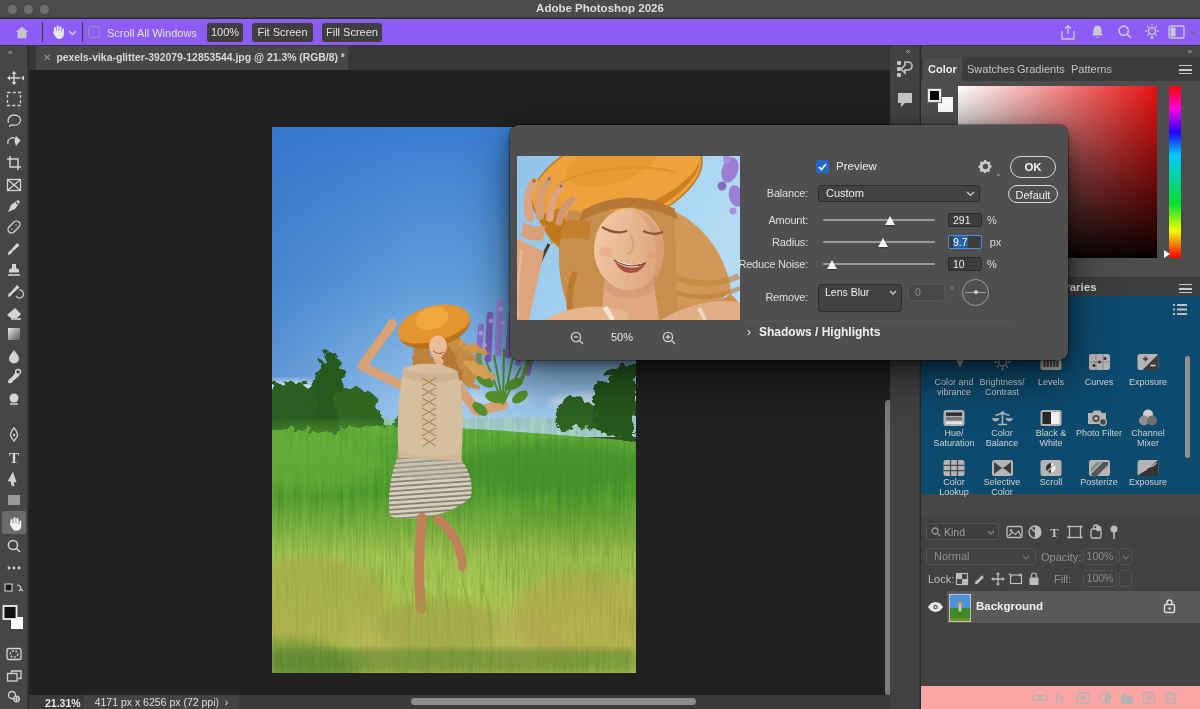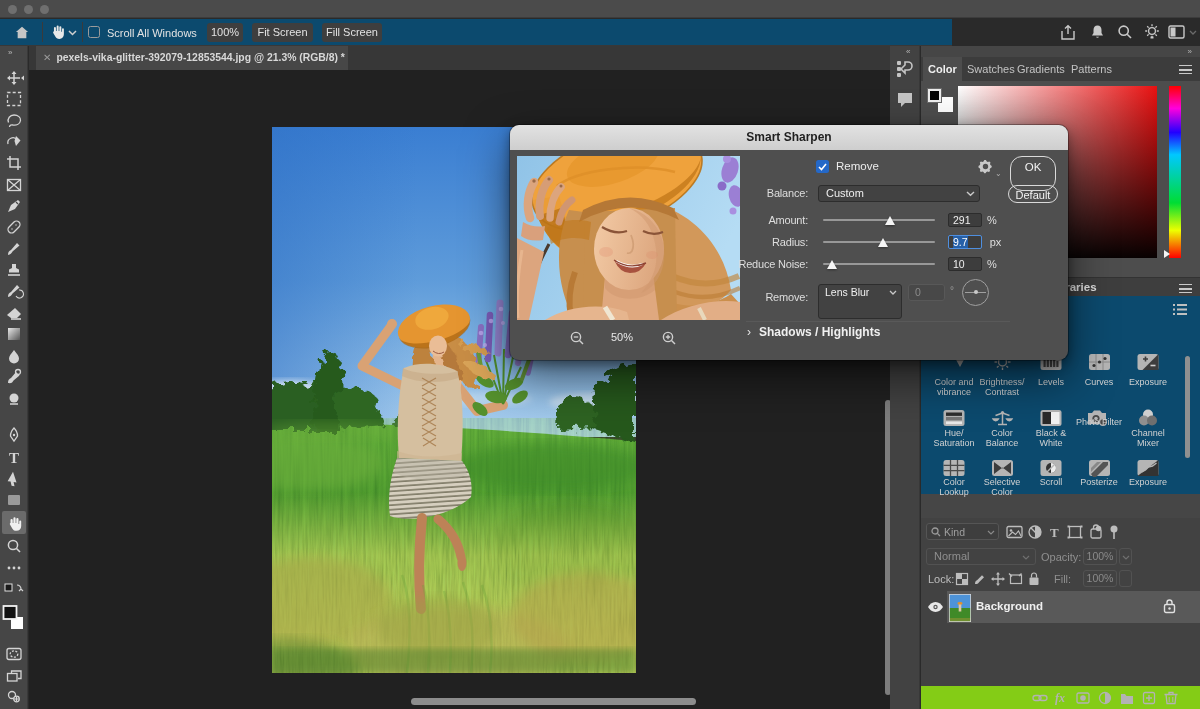--- a/index.html
+++ b/index.html
@@ -1,20 +1,20 @@
 <!DOCTYPE html>
 <html><head><meta charset="utf-8">
 <style>
 *{margin:0;padding:0;box-sizing:border-box}
 html,body{width:1200px;height:709px;overflow:hidden;background:#2a2a2a;font-family:"Liberation Sans",sans-serif;-webkit-font-smoothing:antialiased}
 .abs{position:absolute}
 #titlebar{position:absolute;left:0;top:0;width:1200px;height:18px;background:#4b4b4b;border-bottom:1px solid #3c3c3c}
 #titlebar .tl{position:absolute;top:5px;width:9px;height:9px;border-radius:50%;background:#6f6f6f}
 #title{position:absolute;top:2px;left:0;width:100%;text-align:center;color:#dcdcdc;font-size:11.5px;font-weight:700}
-#optbar{position:absolute;left:0;top:19px;width:952px;height:27px;background:#0c4a6e;border-bottom:1px solid #383838}
+#optbar{position:absolute;left:0;top:19px;width:1200px;height:27px;background:#8b5cf6;border-bottom:1px solid #383838}
 .vsep{position:absolute;top:3px;height:20px;width:1px;background:#3a3a3a}
 .obtn{position:absolute;top:4px;height:19px;background:#3e3e3e;border-radius:3px;color:#e2e2e2;font-size:11px;text-align:center;line-height:19px}
 #chk{position:absolute;left:88px;top:7px;width:12px;height:12px;border:1.5px solid #9b9b9b;border-radius:2.5px}
 .olab{position:absolute;top:8px;color:#e2e2e2;font-size:11px}
 
 #toolbar{position:absolute;left:0;top:46px;width:28px;height:663px;background:#464646;border-right:1px solid #393939}
 
 #docarea{position:absolute;left:29px;top:46px;width:861px;height:663px;background:#212121}
 #tabbar{position:absolute;left:0;top:0;width:861px;height:24px;background:#373737}
 #tab{position:absolute;left:7px;top:0;width:312px;height:24px;background:#474747;color:#d8d8d8;font-size:10.4px;font-weight:700;line-height:24px;white-space:nowrap;overflow:hidden;letter-spacing:0}
@@ -41,20 +41,21 @@
 .thumbtri{position:absolute;width:0;height:0;border-left:5.5px solid transparent;border-right:5.5px solid transparent;border-bottom:9px solid #f5f5f5;filter:drop-shadow(0 1px 1px rgba(0,0,0,.4))}
 .pillbtn{position:absolute;border:1.5px solid #dadada;border-radius:12px;color:#f2f2f2;font-size:11.5px;text-align:center}
 .alab{position:absolute;width:48px;text-align:center;color:#d2d2d2;font-size:9px;line-height:10px}
 </style></head>
 <body>
 
 <div id="titlebar">
  <div class="tl" style="left:8px"></div>
     <div class="tl" style="left:24px"></div>
     <div class="tl" style="left:40px"></div>
+ <div id="title">Adobe Photoshop 2026</div>
 </div>
 
 <div id="optbar">
  <svg class="abs" style="left:15px;top:7px" width="14" height="13" viewBox="0 0 16 15">
       <path d="M8 1L1 7h2v7h10V7h2z" fill="#c6c6c6"></path>
     </svg>
  <div class="vsep" style="left:42px"></div>
  <svg class="abs" style="left:49px;top:5px" width="17" height="17" viewBox="0 0 24 24">
       <path fill="#e8e8e8" d="M7 11V5.5a1.4 1.4 0 0 1 2.8 0V10h1V3.6a1.4 1.4 0 0 1 2.8 0V10h1V4.4a1.4 1.4 0 0 1 2.8 0V11h1V7.2a1.3 1.3 0 0 1 2.6 0v7.3c0 3.6-2.4 6.5-6.3 6.5-3 0-4.6-1.3-5.8-3.5L6.2 13c-.6-1.1-.4-2 .3-2.5.8-.5 1.7-.2 2.2.7z"></path>
     </svg>
@@ -373,20 +374,24 @@
   </g>
 
   <g opacity=".9">
    <path d="M135 546 C 140 500, 138 470, 130 448 M156 546 C 159 505, 157 480, 151 458 M178 546 C 180 508, 178 484, 172 464 M199 546 C 203 505, 199 478, 191 455 M218 546 C 222 508, 218 480, 210 458" stroke="#6aa23a" stroke-width="2.5" fill="none" opacity=".35"></path>
   </g>
   <ellipse cx="165" cy="500" rx="60" ry="30" fill="#9aa242" opacity=".5" filter="url(#b6)"></ellipse>
   <ellipse cx="15" cy="542" rx="70" ry="30" fill="#3a6a20" opacity=".4" filter="url(#b6)"></ellipse>
   <rect x="0" y="522" width="364" height="24" fill="#4c7e2b" opacity=".5" filter="url(#b3)"></rect>
  </svg>
  </div>
+ <div id="statusbar">
+      <b>21.31%</b>
+      <div id="sbox">4171 px x 6256 px (72 ppi) &nbsp;›</div>
+    </div>
  <div id="hthumb"></div>
  <div id="vthumb"></div>
 </div>
 
 <div id="rcol">
  <div style="position:absolute;left:16px;top:1px;color:#b5b5b5;font-size:8px">«</div>
  <svg class="abs" style="left:6px;top:13px" width="18" height="20" viewBox="0 0 18 20">
       <g fill="#c4c4c4">
         <rect x="1" y="2" width="4" height="4" rx="1"></rect>
         <rect x="1" y="8" width="4" height="4" rx="1"></rect>
@@ -524,21 +529,21 @@
     </g>
    </svg>
    <div class="alab" style="left:9px;top:81px">Color and<br>vibrance</div>
    <div class="alab" style="left:57px;top:81px">Brightness/<br>Contrast</div>
    <div class="alab" style="left:106px;top:81px">Levels</div>
    <div class="alab" style="left:154px;top:81px">Curves</div>
    <div class="alab" style="left:203px;top:81px">Exposure</div>
    <div class="alab" style="left:9px;top:132px">Hue/<br>Saturation</div>
    <div class="alab" style="left:57px;top:132px">Color<br>Balance</div>
    <div class="alab" style="left:106px;top:132px">Black &amp;<br>White</div>
-   <div class="alab" style="left:154px;top:121px">Photo Filter</div>
+   <div class="alab" style="left:154px;top:132px">Photo Filter</div>
    <div class="alab" style="left:203px;top:132px">Channel<br>Mixer</div>
    <div class="alab" style="left:9px;top:181px">Color<br>Lookup</div>
    <div class="alab" style="left:57px;top:181px">Selective<br>Color</div>
    <div class="alab" style="left:106px;top:181px">Scroll</div>
    <div class="alab" style="left:154px;top:181px">Posterize</div>
    <div class="alab" style="left:203px;top:181px">Exposure</div>
  </div>
 
  <div style="position:absolute;left:0;top:472px;width:279px;height:168px;background:#424242" id="layersbody">
 
@@ -634,21 +639,21 @@
         <rect x="0" y="24" width="22" height="4" fill="#6f8f2f"></rect>
         <rect width="22" height="28" fill="none" stroke="#d8d8d8" stroke-width="1.5"></rect>
       </svg>
   <div style="position:absolute;left:55px;top:82px;color:#f0f0f0;font-size:11.5px;font-weight:700">Background</div>
   <svg class="abs" style="left:242px;top:80px" width="13" height="16" viewBox="0 0 13 16">
         <rect x="1.5" y="6.5" width="10" height="8" rx="1.5" stroke="#e0e0e0" stroke-width="1.4" fill="none"></rect>
         <path d="M4 6.5V4.5a2.5 2.5 0 0 1 5 0v2" stroke="#e0e0e0" stroke-width="1.4" fill="none"></path>
         <circle cx="6.5" cy="10.5" r="1.2" fill="#e0e0e0"></circle>
       </svg>
  </div>
- <div style="position:absolute;left:0;top:640px;width:279px;height:23px;background:#84cc16" id="layersfoot">
+ <div style="position:absolute;left:0;top:640px;width:279px;height:23px;background:#fca5a5" id="layersfoot">
   <svg class="abs" style="left:108px;top:5px" width="155" height="14" viewBox="0 0 155 14">
    <g stroke="#b3b3b3" fill="none" stroke-width="1.3">
     <g transform="translate(11,7)">
             <rect x="-7" y="-2.5" width="8" height="5" rx="2.5"></rect>
             <rect x="-1" y="-2.5" width="8" height="5" rx="2.5"></rect>
           </g>
     <text x="26" y="11" font-size="12" font-style="italic" font-weight="bold" fill="#b3b3b3" stroke="none" font-family="Liberation Serif">fx</text>
     <g transform="translate(54,7)">
             <rect x="-6" y="-5" width="12" height="10" rx="1.5"></rect>
             <circle cx="0" cy="0" r="2.8" fill="#b3b3b3" stroke="none"></circle>
@@ -667,21 +672,20 @@
     <g transform="translate(142,7)">
             <path d="M-5 -3.5h10l-1 9h-8zM-6.5 -3.5h13M-2 -3.5v-2h4v2"></path>
             <path d="M-1.8 -1v5M1.8 -1v5" stroke-width="1"></path>
           </g>
    </g>
   </svg>
  </div>
 </div>
 
 <div id="dlg">
- <div id="dlgtitle">Smart Sharpen</div>
  <div id="pvwrap" style="position:absolute;left:7px;top:31px;width:223px;height:164px;overflow:hidden">
  <svg width="223" height="164" viewBox="0 0 223 164">
   <defs>
    <linearGradient id="psky" x1="0" y1="0" x2="1" y2=".4">
     <stop offset="0" stop-color="#90c3e7"></stop>
             <stop offset="1" stop-color="#b5dcf4"></stop>
    </linearGradient>
    <linearGradient id="pskin" x1="0" y1="0" x2="1" y2=".25">
     <stop offset="0" stop-color="#f3cba6"></stop>
             <stop offset="1" stop-color="#ddA77f"></stop>
@@ -762,29 +766,29 @@
  <svg class="abs" style="left:152px;top:206px" width="14" height="14" viewBox="0 0 14 14">
       <circle cx="6" cy="6" r="4.6" stroke="#cfcfcf" stroke-width="1.4" fill="none"></circle>
       <path d="M9.5 9.5L13 13" stroke="#cfcfcf" stroke-width="1.4"></path>
       <path d="M3.8 6h4.4M6 3.8v4.4" stroke="#cfcfcf" stroke-width="1.3"></path>
     </svg>
 
  <div style="position:absolute;left:306px;top:35px;width:13px;height:13px;background:#2468c8;border-radius:2.5px"></div>
  <svg class="abs" style="left:308px;top:38px" width="9" height="8" viewBox="0 0 9 8">
       <path d="M1 4l2.5 2.5L8 1" stroke="#fff" stroke-width="1.6" fill="none"></path>
     </svg>
- <div style="position:absolute;left:326px;top:35px;color:#ececec;font-size:11.5px">Remove</div>
+ <div style="position:absolute;left:326px;top:35px;color:#ececec;font-size:11.5px">Preview</div>
 
  <svg class="abs" style="left:468px;top:34px" width="15" height="15" viewBox="0 0 15 15">
       <path fill="#c9c9c9" d="M7.5 4.8a2.7 2.7 0 1 0 0 5.4 2.7 2.7 0 0 0 0-5.4zm6 3.7l-1.5.9c-.1.4-.2.7-.4 1l.5 1.6-1.2 1.1-1.5-.6c-.3.2-.7.3-1 .4l-.9 1.4H6.3l-.8-1.4c-.4-.1-.7-.2-1-.4l-1.6.6-1.1-1.2.5-1.5c-.2-.3-.3-.7-.4-1L.5 8.5v-1.6l1.4-.8c.1-.4.2-.7.4-1l-.5-1.6 1.1-1.1 1.6.5c.3-.2.6-.3 1-.4l.8-1.4h1.6l.9 1.4c.3.1.7.2 1 .4l1.5-.5 1.2 1.1-.5 1.6c.2.3.3.6.4 1l1.4.8z"></path>
       <circle cx="7.5" cy="7.5" r="1.7" fill="#4f4f4f"></circle>
     </svg>
  <div style="position:absolute;left:485px;top:44px;color:#b0b0b0;font-size:8px">⌄</div>
 
- <div class="pillbtn" style="left:500px;top:31px;width:46px;height:35px;line-height:20px;font-weight:400">OK</div>
+ <div class="pillbtn" style="left:500px;top:31px;width:46px;height:22px;line-height:20px;font-weight:700">OK</div>
  <div class="pillbtn" style="left:498px;top:60px;width:50px;height:18px;line-height:18px;font-size:11px">Default</div>
 
  <div class="dlab" style="left:190px;top:62px;width:108px">Balance:</div>
  <div style="position:absolute;left:308px;top:60px;width:162px;height:17px;background:#424242;border:1px solid #2d2d2d;border-radius:3px;color:#efefef;font-size:11px;line-height:15px;padding-left:7px">Custom</div>
  <svg class="abs" style="left:456px;top:66px" width="9" height="6" viewBox="0 0 9 6">
       <path d="M1 1l3.5 3.3L8 1" stroke="#c9c9c9" stroke-width="1.4" fill="none"></path>
     </svg>
 
  <div class="dlab" style="left:190px;top:89px;width:108px">Amount:</div>
  <div class="track" style="left:313px;top:94px;width:112px"></div>
@@ -798,21 +802,21 @@
  <div class="dbox" style="left:438px;top:110px;border-color:#4e8fe0"><span style="background:#2660a8;color:#fff">9.7</span></div>
  <div class="dlab" style="left:477px;top:111px;width:14px;text-align:right">px</div>
 
  <div class="dlab" style="left:190px;top:133px;width:108px">Reduce Noise:</div>
  <div class="track" style="left:313px;top:138px;width:112px"></div>
  <div class="thumbtri" style="left:317px;top:135px"></div>
  <div class="dbox" style="left:438px;top:132px">10</div>
  <div class="dlab" style="left:477px;top:133px;width:14px;text-align:left">%</div>
 
  <div class="dlab" style="left:190px;top:166px;width:108px">Remove:</div>
- <div style="position:absolute;left:308px;top:159px;width:84px;height:35px;background:#424242;border:1px solid #2d2d2d;border-radius:3px;color:#efefef;font-size:10.5px;line-height:15px;padding-left:6px">Lens Blur</div>
+ <div style="position:absolute;left:308px;top:159px;width:84px;height:28px;background:#424242;border:1px solid #2d2d2d;border-radius:3px;color:#efefef;font-size:10.5px;line-height:15px;padding-left:6px">Lens Blur</div>
  <svg class="abs" style="left:379px;top:165px" width="8" height="6" viewBox="0 0 8 6">
       <path d="M1 1l3 3 3-3" stroke="#c9c9c9" stroke-width="1.3" fill="none"></path>
     </svg>
  <div style="position:absolute;left:398px;top:159px;width:37px;height:17px;background:#484848;border:1px solid #585858;border-radius:3px;color:#8b8b8b;font-size:10.5px;line-height:15px;padding-left:6px">0</div>
  <div style="position:absolute;left:440px;top:160px;color:#9a9a9a;font-size:10px">°</div>
  <div style="position:absolute;left:452px;top:154px;width:27px;height:27px;border:1.2px solid #9f9f9f;border-radius:50%"></div>
  <div style="position:absolute;left:455px;top:167px;width:21px;height:1.2px;background:#9f9f9f"></div>
  <div style="position:absolute;left:464px;top:165px;width:4px;height:4px;border-radius:50%;background:#c9c9c9"></div>
 
  <div style="position:absolute;left:236px;top:196px;width:264px;height:1px;background:#595959"></div>

